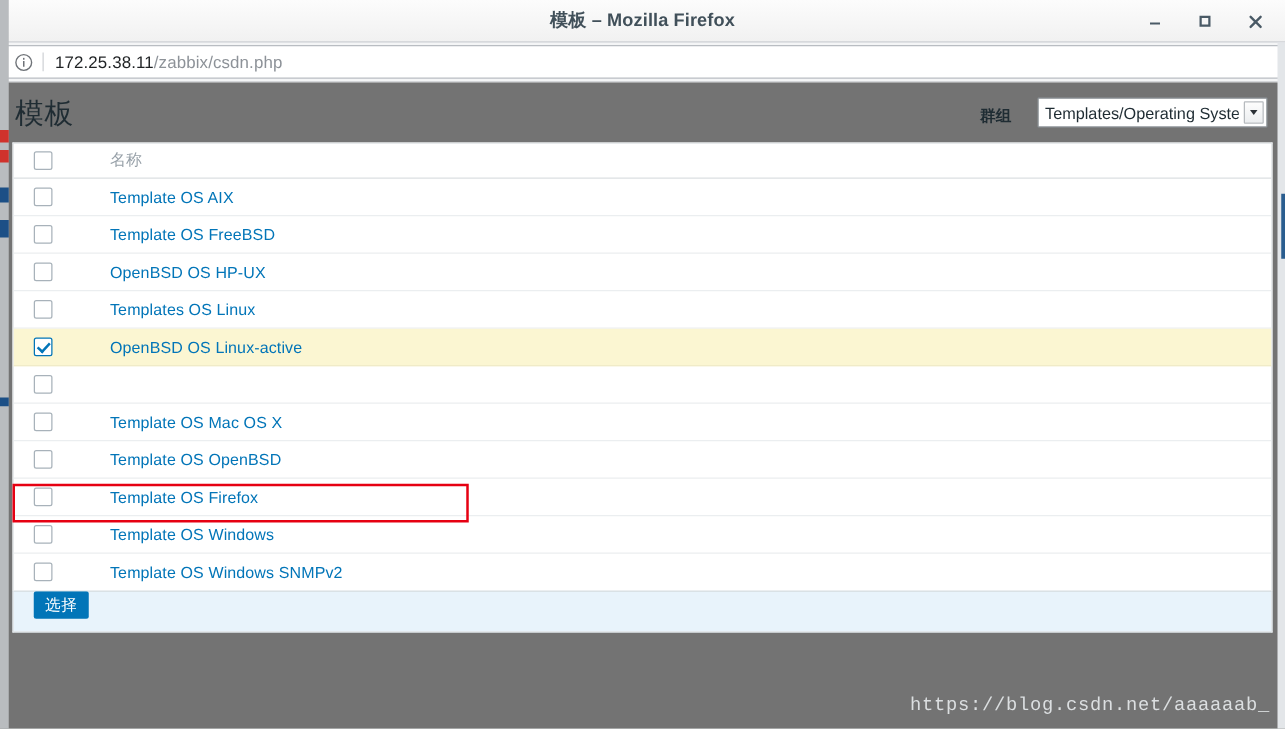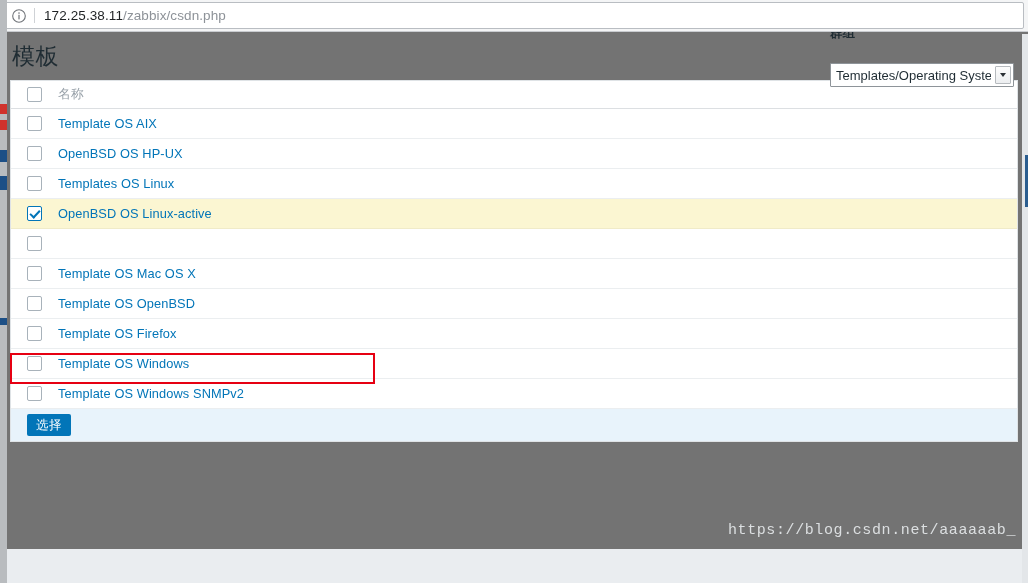--- a/index.html
+++ b/index.html
@@ -101,23 +101,22 @@
     height: 48px;
   }
   #page-title {
     font-size: 23px;
     color: #1f2c33;
     font-weight: 400;
     letter-spacing: .5px;
   }
   #group-filter {
     display: flex;
-    align-items: flex-start;
+    align-items: flex-end;
     gap: 21px;
-    flex-direction: column;
   }
   #group-label {
     font-size: 12.5px;
     color: #1f2c33;
     font-weight: 700;
   }
   #group-select {
     appearance: none;
     -webkit-appearance: none;
     background: #ffffff;
@@ -157,20 +156,21 @@
     border: 1px solid #dfe3e6;
     border-bottom: none;
   }
   .row {
     display: flex;
     align-items: center;
     height: 30px;
     border-bottom: 1px solid #ebeef0;
     padding-left: 8px;
     position: relative;
+    gap: 30px;
   }
   .row.header-row {
     height: 28px;
     border-bottom: 1px solid #dcdfe2;
   }
   .row.highlighted {
     background: #fbf6d2;
     border-bottom-color: #f0ebc8;
   }
   .cb {
@@ -201,21 +201,20 @@
   .header-row .col-name {
     color: #97a0a8;
   }
   #footer-row {
     margin: 0 10px;
     background: #e8f3fb;
     border: 1px solid #dfe3e6;
     border-top: none;
     height: 33px;
     display: flex;
-    align-items: center;
     padding-left: 16px;
   }
   #select-button {
     background: #0275b8;
     color: #ffffff;
     border: none;
     border-radius: 2px;
     font-family: "Liberation Sans", sans-serif;
     font-size: 12.5px;
     height: 22px;
@@ -272,20 +271,40 @@
     height: 549px;
     background: #e3e6e9;
     z-index: 19;
   }
 </style>
 </head>
 <body>
 
 <div id="window">
 
+  <div id="titlebar">
+    <span id="title-text">模板 – Mozilla Firefox</span>
+    <div id="window-controls">
+      <div class="win-btn">
+        <svg width="12" height="12" viewBox="0 0 12 12">
+            <rect x="2" y="7" width="8" height="1.6" fill="currentColor"></rect>
+          </svg>
+      </div>
+      <div class="win-btn">
+        <svg width="12" height="12" viewBox="0 0 12 12">
+            <rect x="2.5" y="2.5" width="7" height="7" fill="none" stroke="currentColor" stroke-width="1.8"></rect>
+          </svg>
+      </div>
+      <div class="win-btn">
+        <svg width="13" height="13" viewBox="0 0 13 13">
+            <path d="M2.5 2.5 L10.5 10.5 M10.5 2.5 L2.5 10.5" stroke="currentColor" stroke-width="1.9" stroke-linecap="round"></path>
+          </svg>
+      </div>
+    </div>
+  </div>
 
   <div id="urlbar-wrap">
     <div id="urlbar">
       <span id="info-icon">
         <svg width="16" height="16" viewBox="0 0 16 16">
           <circle cx="8" cy="8" r="6.3" fill="none" stroke="currentColor" stroke-width="1.1"></circle>
           <rect x="7.4" y="6.8" width="1.2" height="4.6" fill="currentColor"></rect>
           <rect x="7.4" y="4.3" width="1.2" height="1.5" fill="currentColor"></rect>
         </svg>
       </span>
@@ -316,20 +335,24 @@
         <span class="cb"></span>
         <span class="col-name">名称</span>
       </div>
       <div id="rows-container">
           <div class="row">
             <span class="cb"></span>
             <span class="col-name">Template OS AIX</span>
           </div>
           <div class="row">
             <span class="cb"></span>
+            <span class="col-name">Template OS FreeBSD</span>
+          </div>
+          <div class="row">
+            <span class="cb"></span>
             <span class="col-name">OpenBSD OS HP-UX</span>
           </div>
           <div class="row">
             <span class="cb"></span>
             <span class="col-name">Templates OS Linux</span>
           </div>
           <div class="row highlighted">
             <span class="cb checked"></span>
             <span class="col-name">OpenBSD OS Linux-active</span>
           </div>

